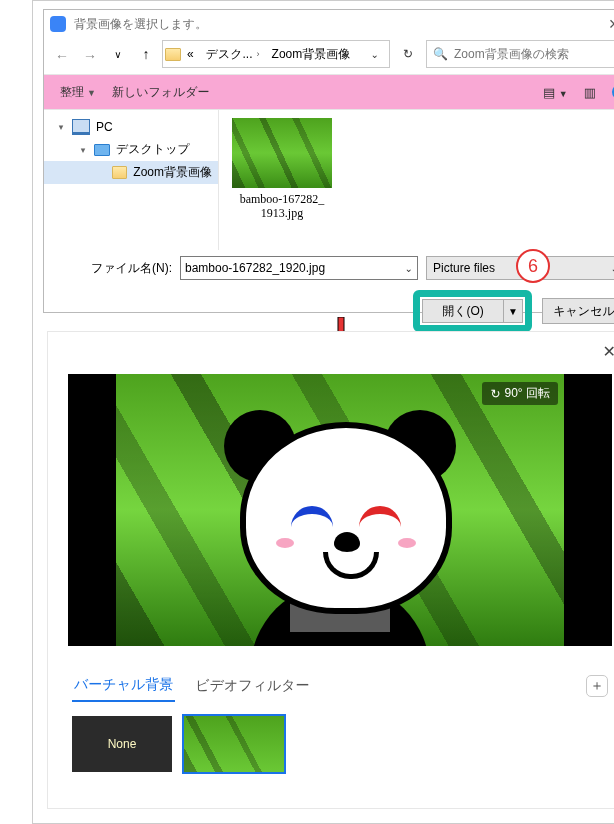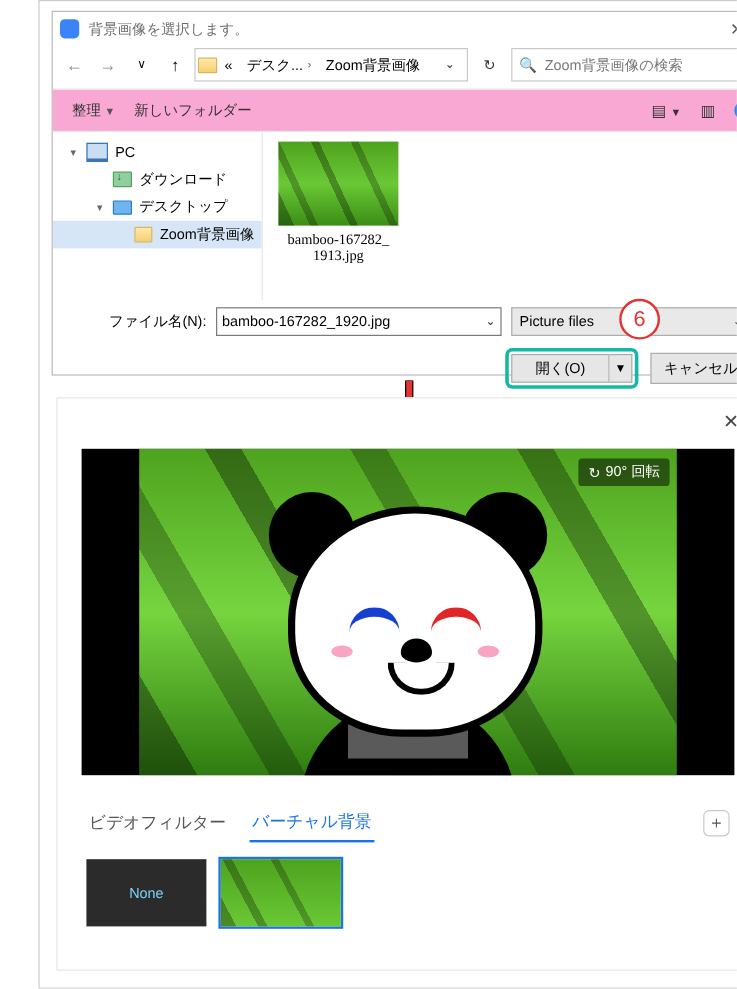--- a/index.html
+++ b/index.html
@@ -178,21 +178,21 @@
     position:relative;
   }
   .type-select .dd { margin-left:auto; font-size:10px; color:#333; }
   .fd-footer-2 {
     display:flex; justify-content:flex-end;
     padding: 4px 10px 10px; gap:10px;
     align-items:center;
   }
   .open-group {
     display:flex; height:24px;
-    border:3px solid #14b8a6; border-radius:6px; padding:2px;
+    border:7px solid #14b8a6; border-radius:6px; padding:2px;
   }
   .open-btn {
     width:80px;
     border:1px solid #acacac; background:#e6e6e6;
     display:flex; align-items:center; justify-content:center;
   }
   .open-dd {
     width:18px; border:1px solid #acacac; border-left:none; background:#e6e6e6;
     display:flex; align-items:center; justify-content:center; font-size:10px;
   }
@@ -340,21 +340,21 @@
     margin: 14px 24px 0 24px;
     display:flex; gap:12px;
   }
   .bg-thumb {
     width:100px; height:56px;
     display:flex;align-items:center;justify-content:center;
     font-size:12px;
     position:relative;
   }
   .bg-thumb.none {
-    background:#2b2b2b; color:#7dd3fc;
+    background:#2b2b2b; color:#fef9c3;
   }
   .bg-thumb.sel {
     outline:2px solid #1a73e8;
   }
   .bg-thumb .mini {
     position:absolute; inset:0;
     background:
       linear-gradient(62deg, rgba(0,0,0,0.3) 0 10%, transparent 10% 24%, rgba(0,0,0,0.28) 24% 30%, transparent 30% 55%, rgba(0,0,0,0.25) 55% 60%, transparent 60% 100%),
       linear-gradient(#4ea31e,#6ac835);
   }
@@ -407,25 +407,20 @@
     </div>
 
     <div class="fd-body">
       <div class="fd-tree">
         <div class="tree-row lvl0">
             <span class="tri">▾</span>
             <span class="tree-icon-pc"></span>
             <span>PC</span>
           </div>
         <div class="tree-row lvl1">
-            <span class="spacer-tri"></span>
-            <span class="tree-icon-dl"></span>
-            <span>ダウンロード</span>
-          </div>
-        <div class="tree-row lvl1">
             <span class="tri">▾</span>
             <span class="tree-icon-desk"></span>
             <span>デスクトップ</span>
           </div>
         <div class="tree-row lvl2 sel">
             <span class="spacer-tri"></span>
             <span class="folder-icon-sm"></span>
             <span>Zoom背景画像</span>
           </div>
       </div>
@@ -487,22 +482,22 @@
             <div class="eye r"></div>
           <div class="cheek l"></div>
             <div class="cheek r"></div>
           <div class="nose"></div>
           <div class="mouth"></div>
         </div>
       </div>
     </div>
 
     <div class="tab-row">
+      <div class="tab active">バーチャル背景</div>
       <div class="tab">ビデオフィルター</div>
-      <div class="tab active">バーチャル背景</div>
       <div class="add-btn">＋</div>
     </div>
 
     <div class="thumbs-row">
       <div class="bg-thumb none">
         <span>None</span>
       </div>
       <div class="bg-thumb sel">
         <div class="mini"></div>
       </div>

